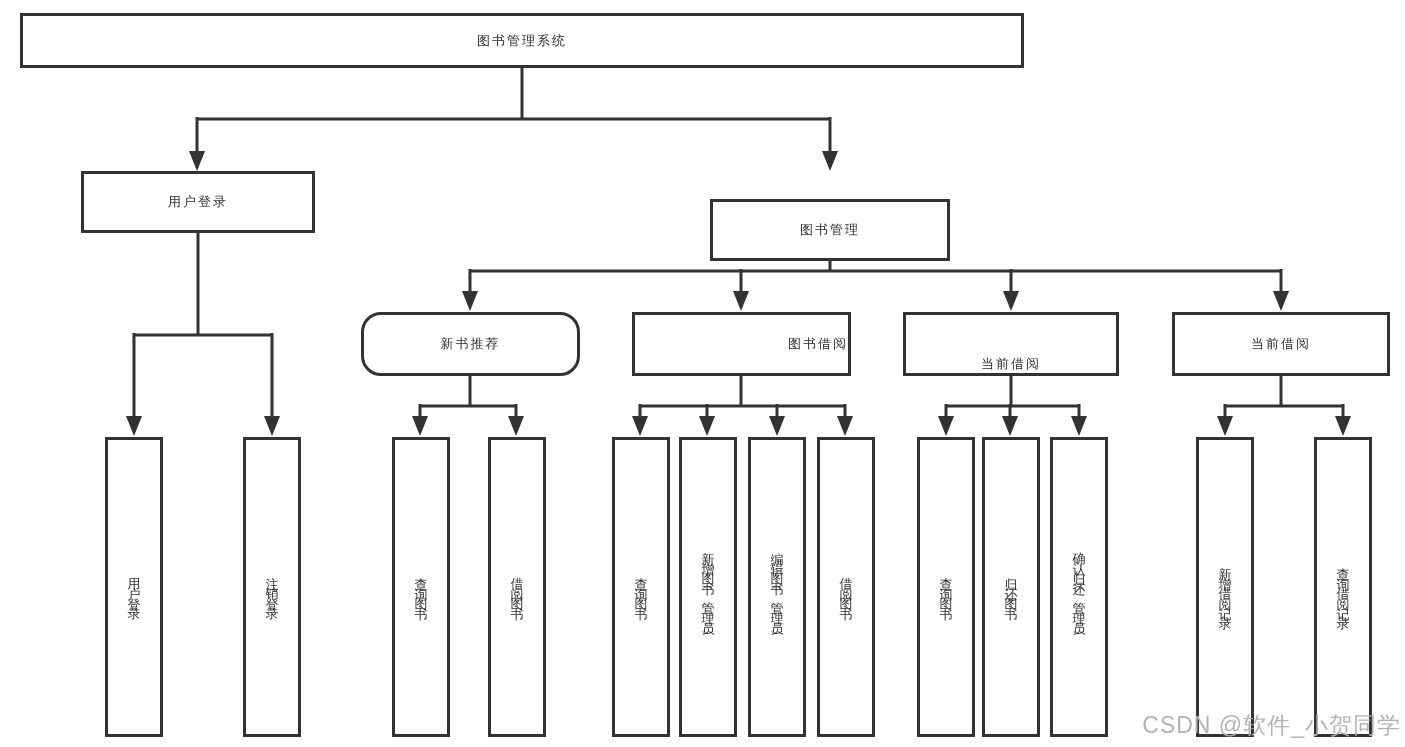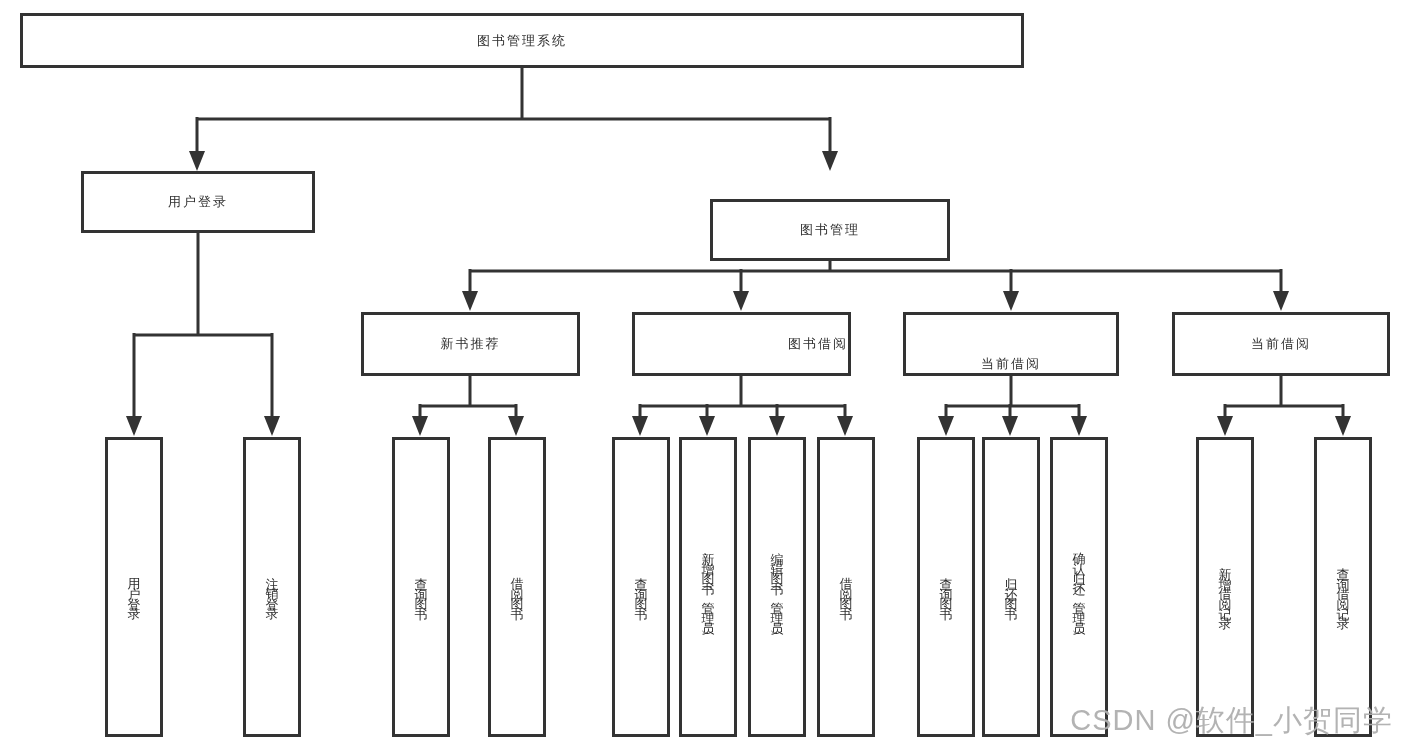--- a/index.html
+++ b/index.html
@@ -26,38 +26,38 @@
     display: flex;
     align-items: center;
     justify-content: center;
     font-size: 13px;
     color: #2f2f2f;
   }
   .root  { left: 20px;  top: 13px;  width: 1004px; height: 55px; }
   .l2a   { left: 81px;  top: 171px; width: 234px;  height: 62px; }
   .l2b   { left: 710px; top: 171px; width: 240px;  height: 62px; margin-top: 28px; }
   .l3    { top: 312px; height: 64px; }
-  .l3a   { left: 361px;  width: 219px; }
+  .l3a   { left: 361px;  width: 219px; border-radius: 20px; }
   .l3b   { left: 632px;  width: 219px; justify-content: flex-end; }
   .l3c   { left: 903px;  width: 216px; align-items: flex-end; }
   .l3d   { left: 1172px; width: 218px; }
   .leaf  { top: 437px; height: 300px; width: 58px; }
   .hlabel { letter-spacing: 2px; white-space: nowrap; }
   .vtext {
     writing-mode: vertical-rl;
     text-orientation: upright;
     letter-spacing: 10px;
     line-height: 1;
     white-space: nowrap;
   }
   .watermark {
     position: absolute;
-    right: 12px;
+    right: 4px;
     bottom: 6px;
-    font-size: 29px;
+    font-size: 23px;
     color: rgba(175,175,175,0.95);
     letter-spacing: 1px;
     white-space: nowrap;
     text-align: center;
   }
 </style>
 </head>
 <body>
 
 <div class="canvas">

